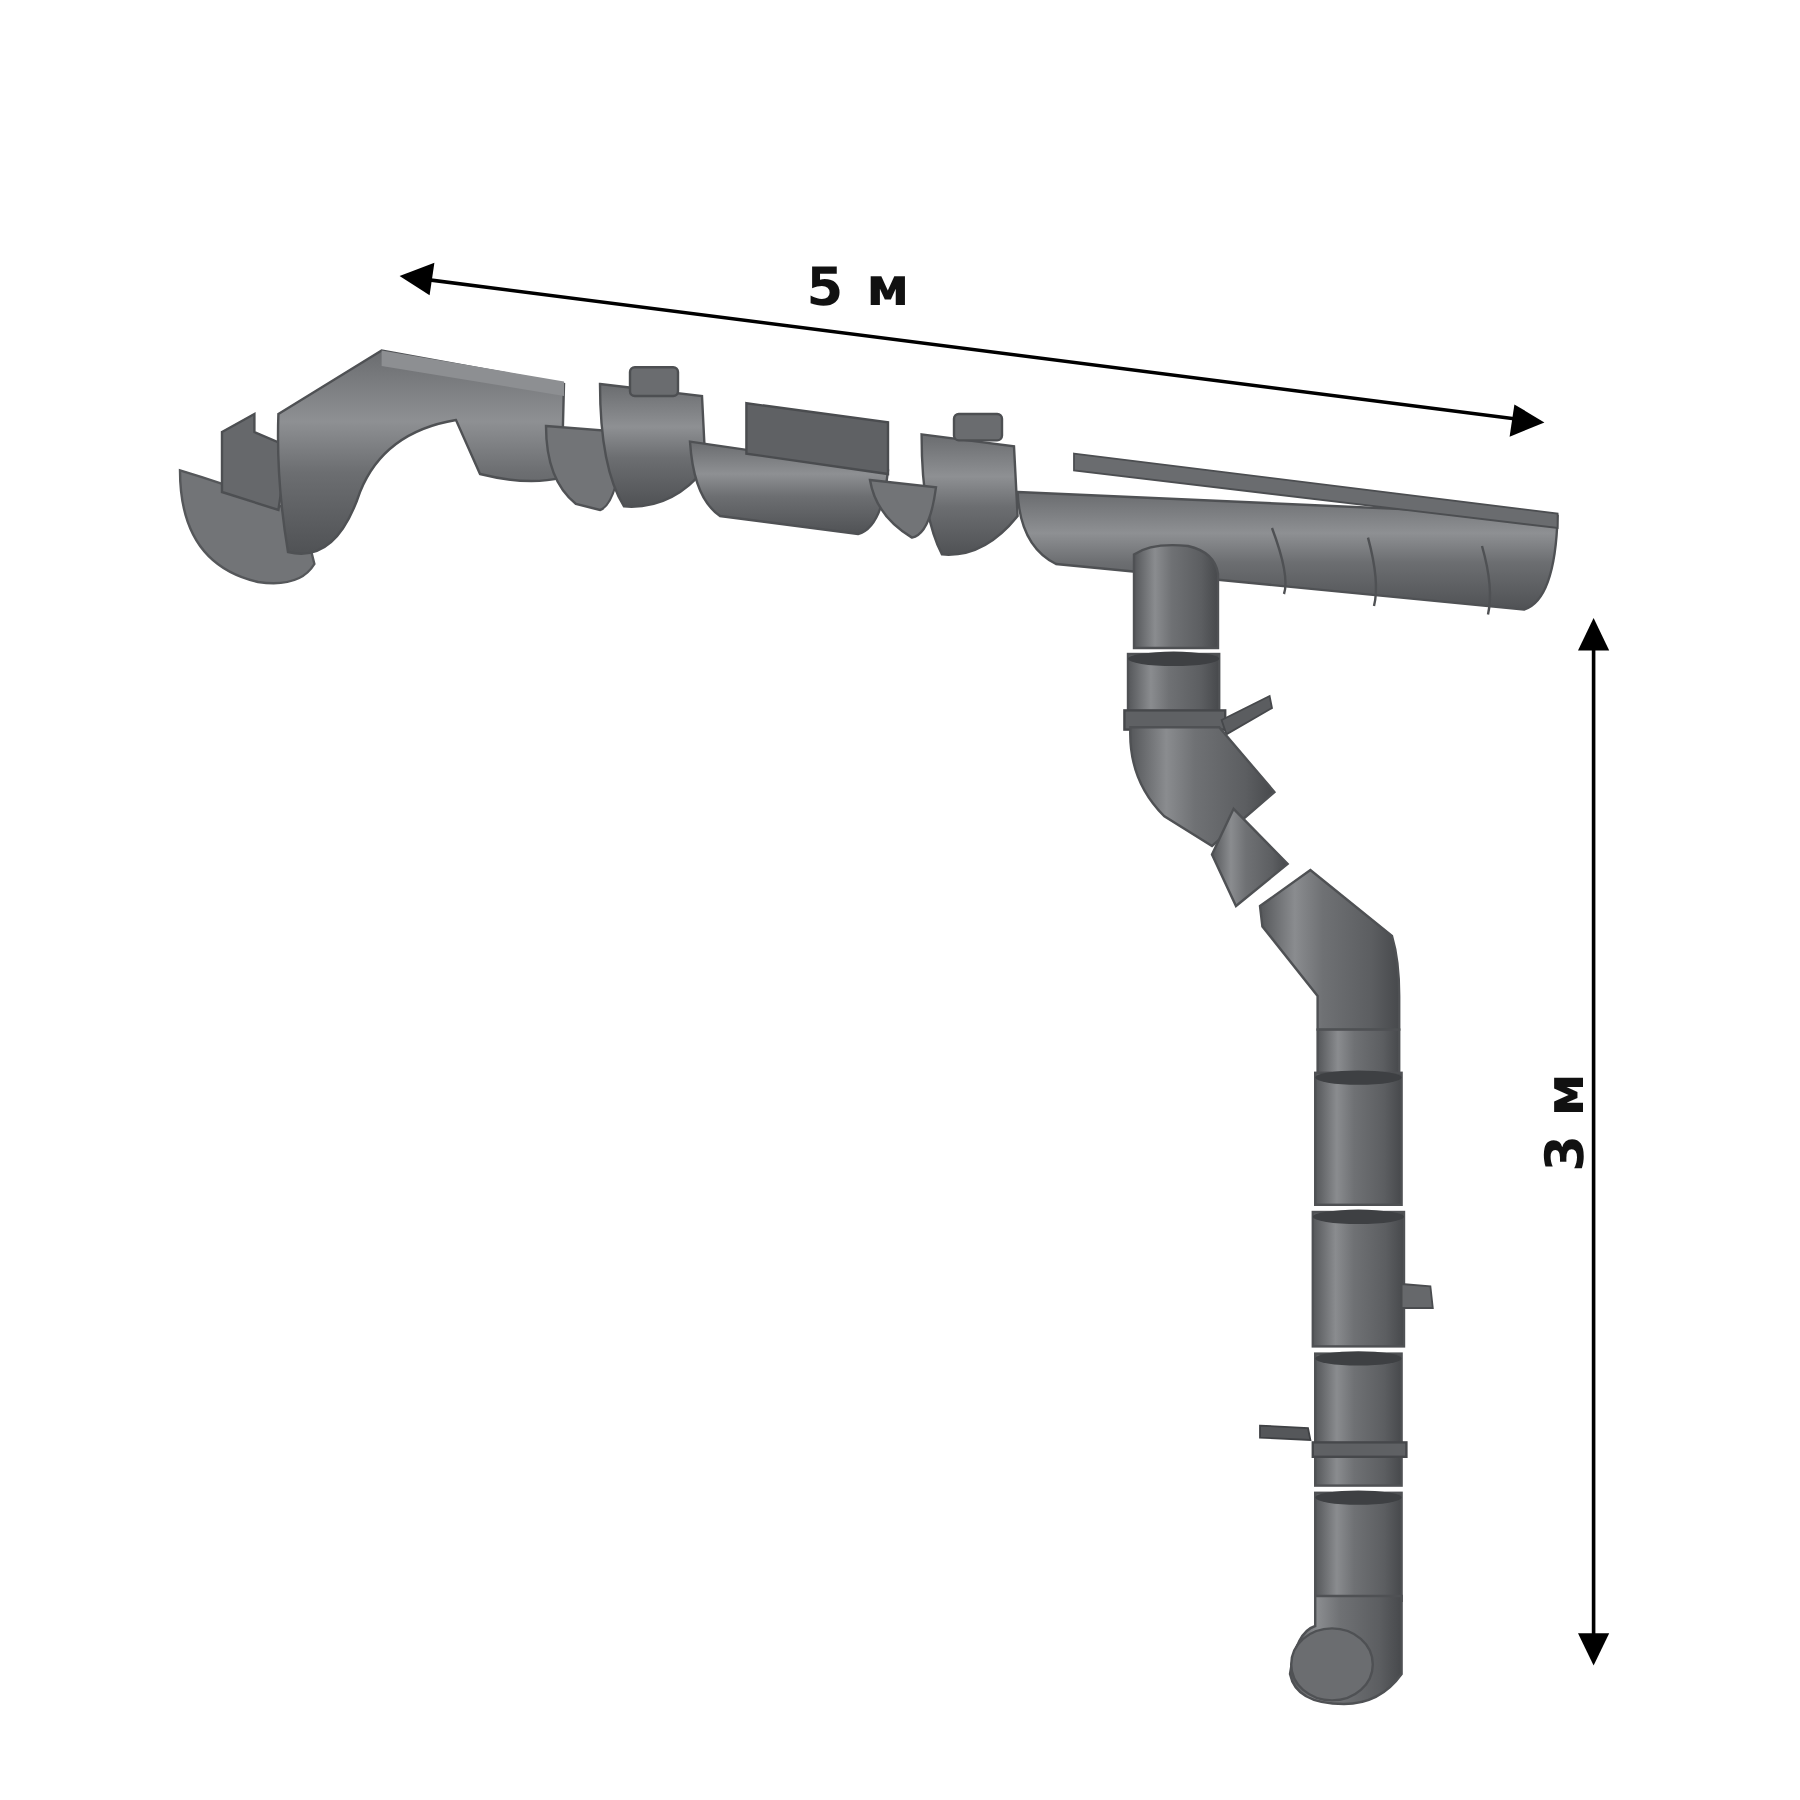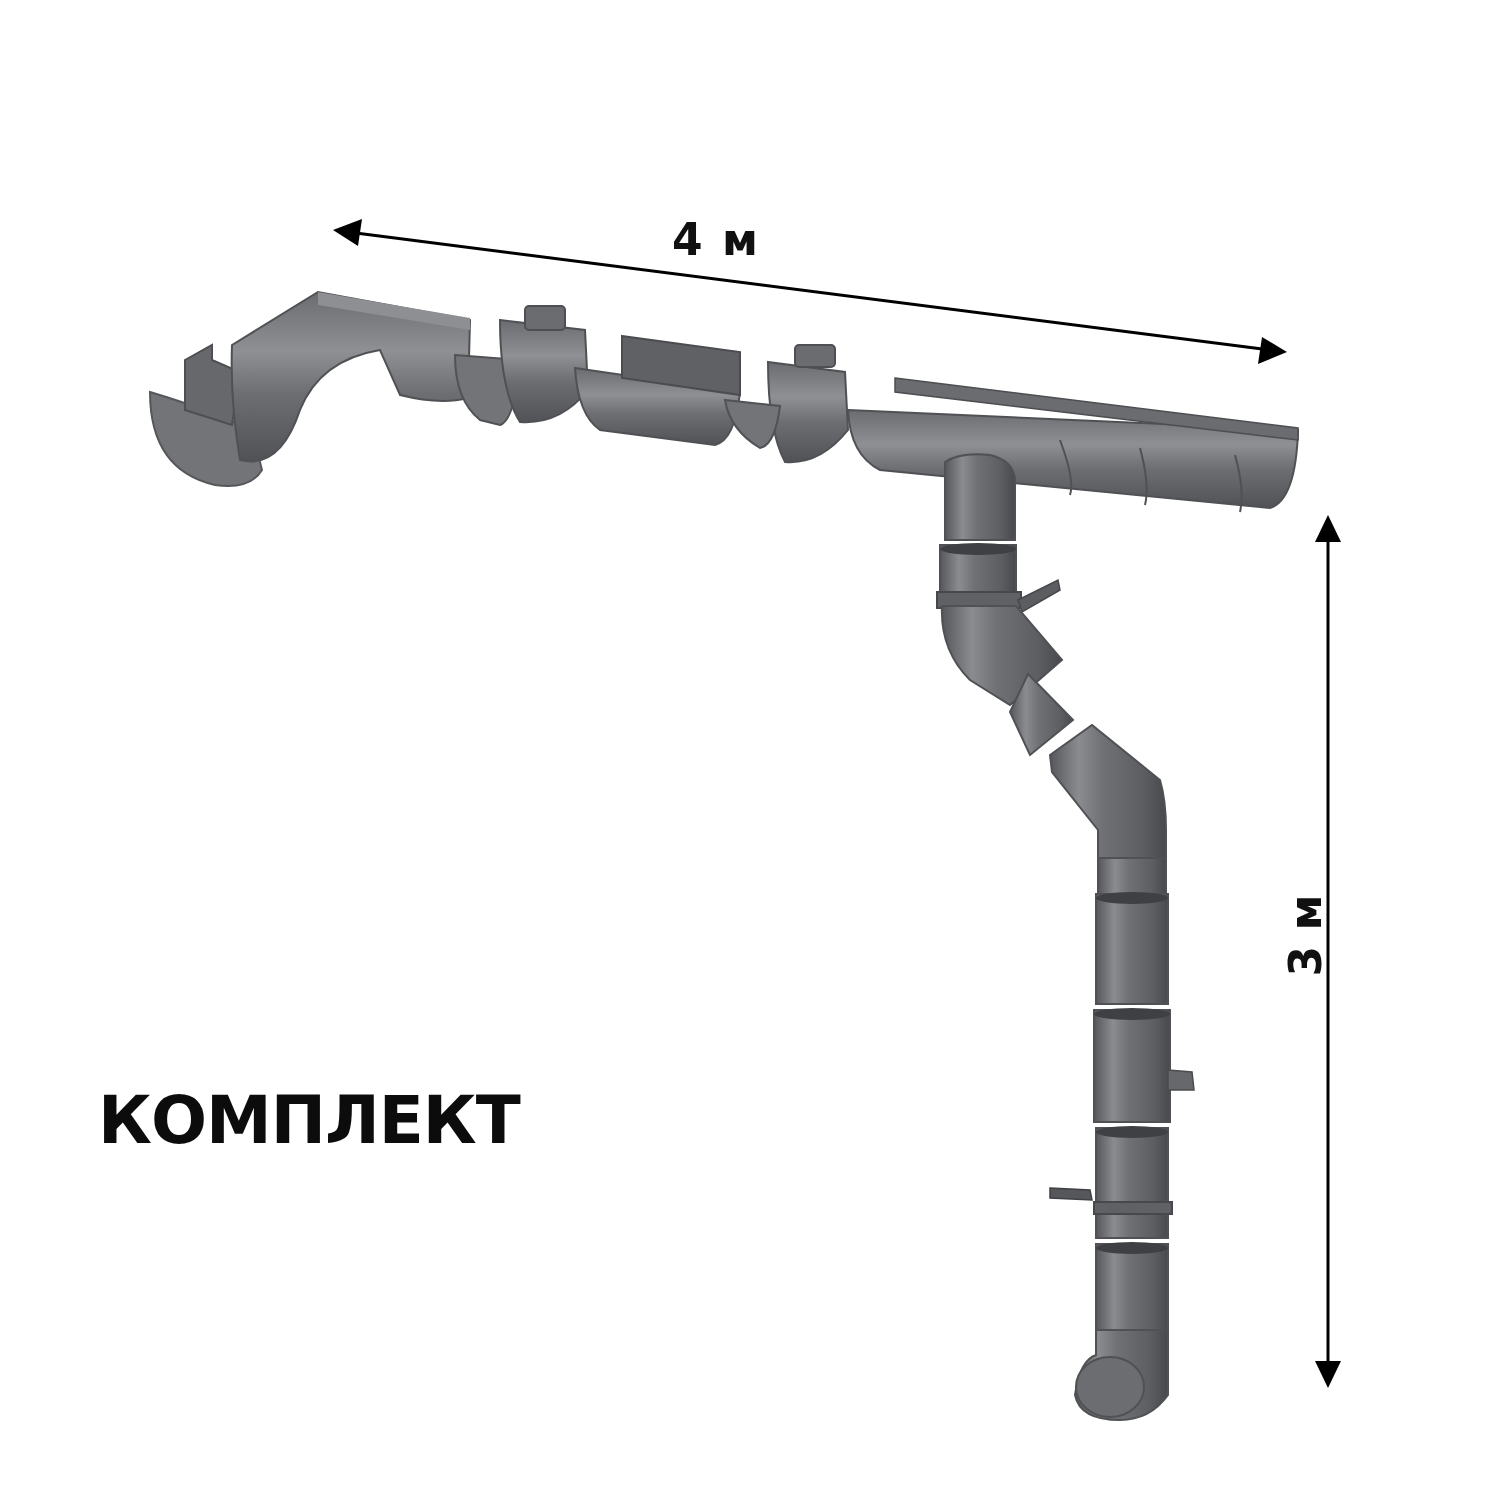--- a/index.html
+++ b/index.html
@@ -92,18 +92,17 @@
     <ellipse cx="1132" cy="1132" rx="36" ry="6" fill="#3e4043"></ellipse>
     <rect x="1094" y="1202" width="78" height="12" fill="#5f6164" stroke="#46484b" stroke-width="2"></rect>
     <path d="M1050,1188 L1090,1190 L1092,1200 L1050,1198 Z" fill="#55575a" stroke="#3f4144" stroke-width="1.5"></path>
     <rect x="1096" y="1244" width="72" height="90" fill="url(#gVert)" stroke="#4f5154" stroke-width="2"></rect>
     <ellipse cx="1132" cy="1248" rx="36" ry="6" fill="#3e4043"></ellipse>
     <path d="M1096,1330 L1168,1330 L1168,1395 Q1150,1420 1120,1420 Q1080,1420 1075,1395 Q1080,1360 1096,1355 Z" fill="url(#gVert)" stroke="#4f5154" stroke-width="2"></path>
     <ellipse cx="1110" cy="1387" rx="34" ry="30" fill="#6b6d70" stroke="#4f5154" stroke-width="2"></ellipse>
   </g>
 </svg>
 
-<div class="dim-label dim-6m">4 м</div>
+<div class="dim-label dim-6m">5 м</div>
 <div class="dim-label dim-3m">3 м</div>
 
 <div class="caption">
-  <div class="caption-title">КОМПЛЕКТ</div>
 </div>
 
 </body></html>

